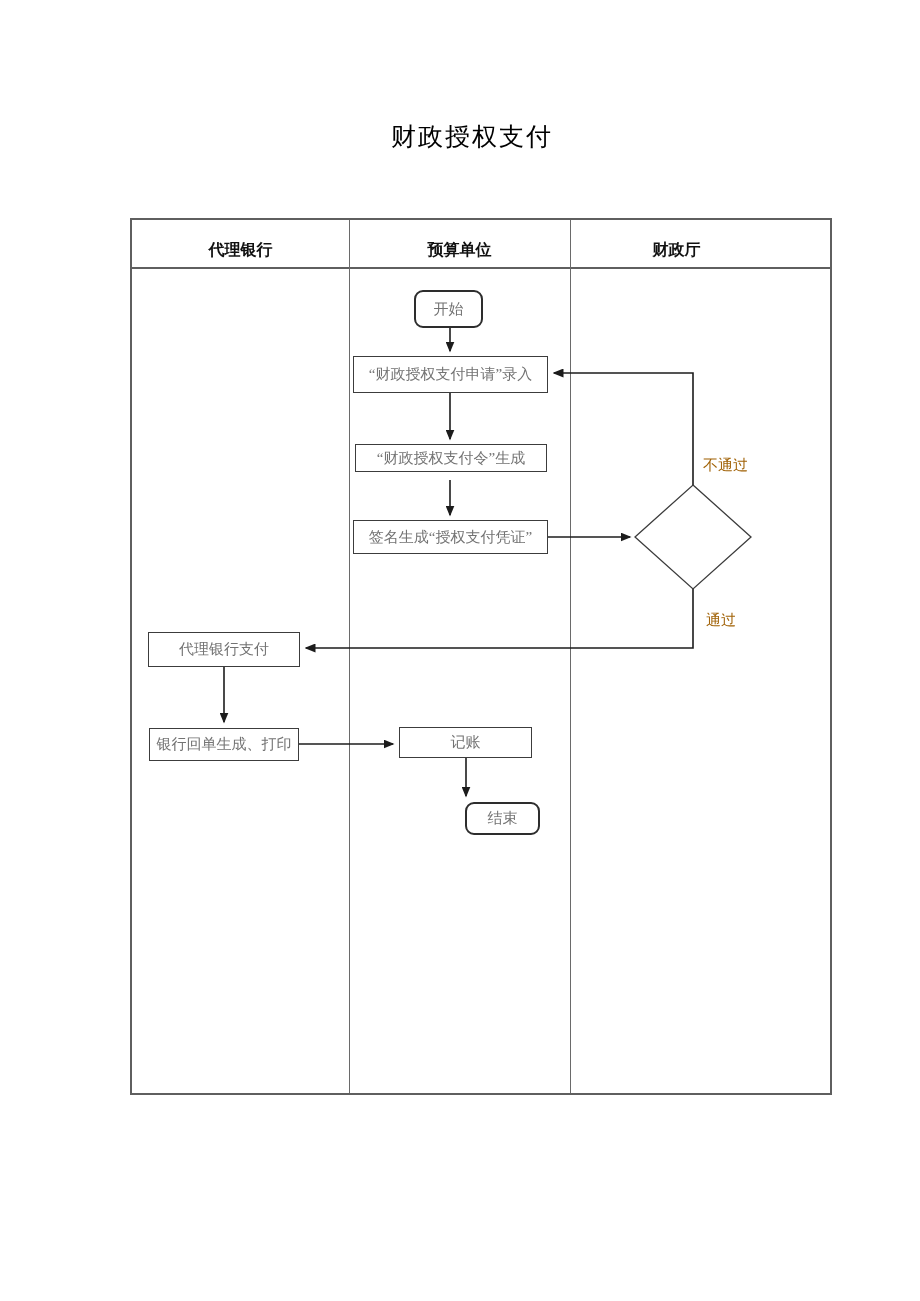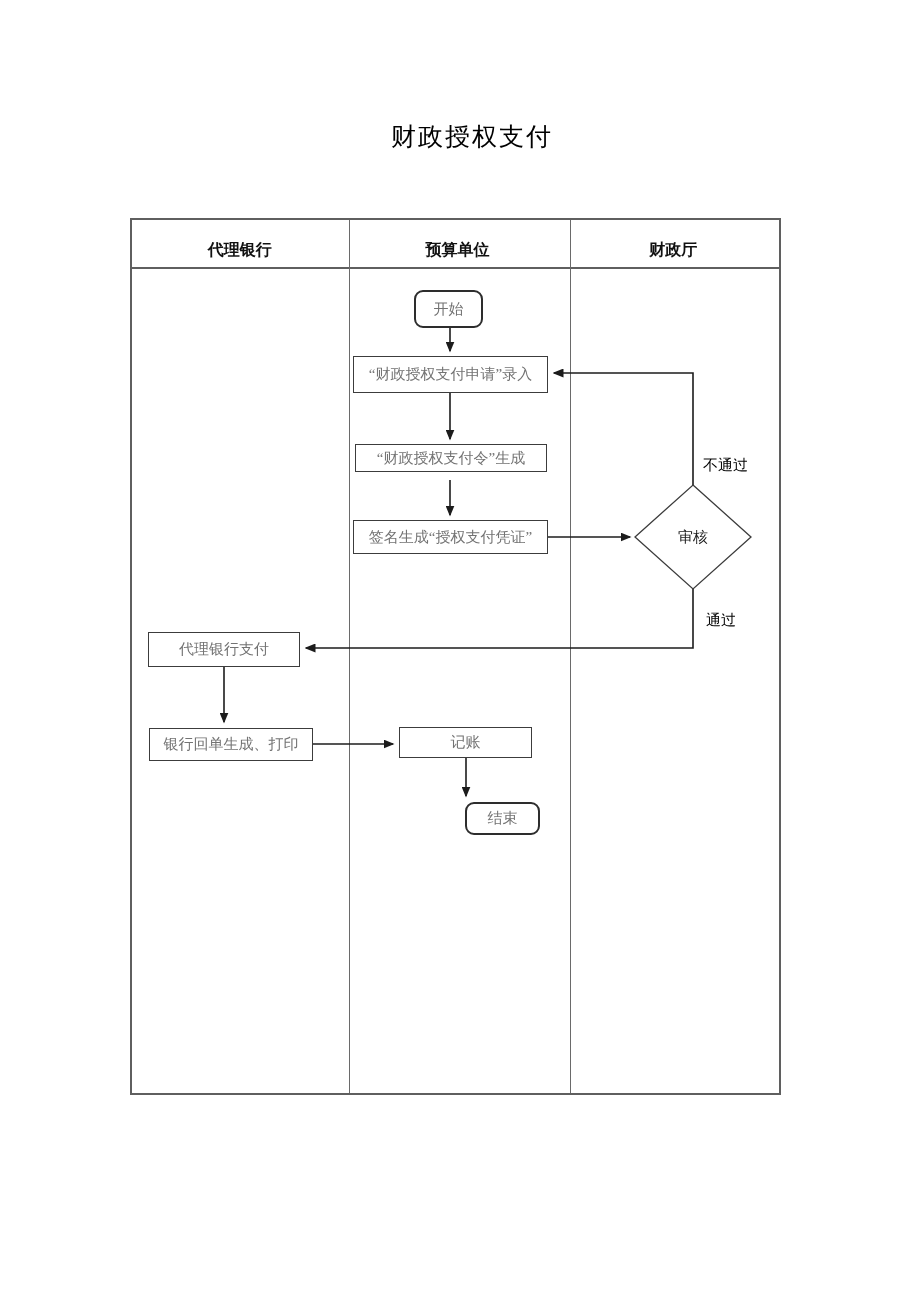--- a/index.html
+++ b/index.html
@@ -25,21 +25,21 @@
     font-size: 25px;
     letter-spacing: 2px;
     color: #000000;
     padding-left: 12px;
   }
   
   .lane-table {
     position: absolute;
     left: 130px;
     top: 218px;
-    width: 651px;
+    width: 702px;
     height: 877px;
     border: 2px solid #5f5f5f;
     box-sizing: border-box;
     background: #ffffff;
   }
   .lane-header {
     position: absolute;
     left: 0;
     top: 0;
     width: 100%;
@@ -105,34 +105,34 @@
   }
   .node.terminal {
     border: 2px solid #2d2d2d;
     border-radius: 9px;
   }
   #node-start   { left: 414px; top: 290px; width: 69px;  height: 38px; }
   #node-apply   { left: 353px; top: 356px; width: 195px; height: 37px; }
   #node-order   { left: 355px; top: 444px; width: 192px; height: 28px; }
   #node-sign    { left: 353px; top: 520px; width: 195px; height: 34px; }
   #node-bankpay { left: 148px; top: 632px; width: 152px; height: 35px; }
-  #node-receipt { left: 149px; top: 728px; width: 164px; height: 33px; }
+  #node-receipt { left: 149px; top: 728px; width: 150px; height: 33px; }
   #node-record  { left: 399px; top: 727px; width: 133px; height: 31px; }
   #node-end     { left: 430px; top: 802px; width: 75px;  height: 33px; margin-left: 35px; }
   #node-review-label {
     position: absolute;
     left: 635px; top: 485px; width: 116px; height: 104px;
     display: flex; align-items: center; justify-content: center;
     font-size: 15px; color: #1a1a1a;
     background: transparent;
   }
   .edge-label {
     position: absolute;
     font-size: 15px;
-    color: #000000;
+    color: #a16207;
     white-space: nowrap;
   }
   #label-reject { left: 703px; top: 456px; }
   #label-pass   { left: 706px; top: 611px; }
 </style>
 </head>
 <body>
 
 <div id="page">
 
@@ -173,21 +173,20 @@
 
     <path d="M466,758 L466,796" marker-end="url(#arrow)"></path>
 
     <polygon class="diamond" points="693,485 751,537 693,589 635,537"></polygon>
   </svg>
 
   <div class="node terminal" id="node-start">开始</div>
   <div class="node" id="node-apply">“财政授权支付申请”录入</div>
   <div class="node" id="node-order">“财政授权支付令”生成</div>
   <div class="node" id="node-sign">签名生成“授权支付凭证”</div>
-  <div id="node-review-label">审核</div>
   <div class="node" id="node-bankpay">代理银行支付</div>
   <div class="node" id="node-receipt">银行回单生成、打印</div>
   <div class="node" id="node-record">记账</div>
   <div class="node terminal" id="node-end">结束</div>
 
   <div class="edge-label" id="label-reject">不通过</div>
   <div class="edge-label" id="label-pass">通过</div>
 
 </div>
 

